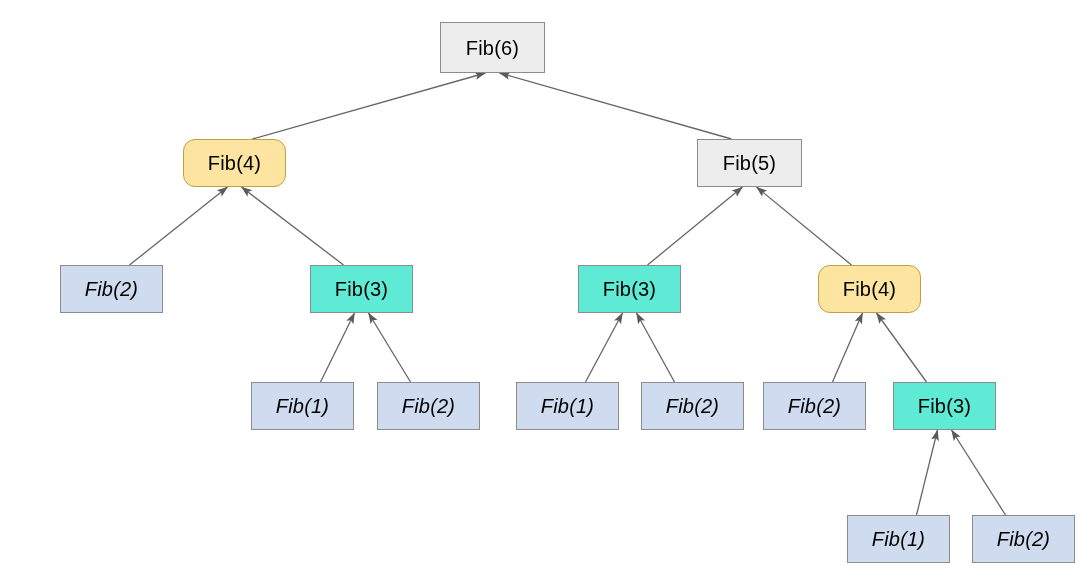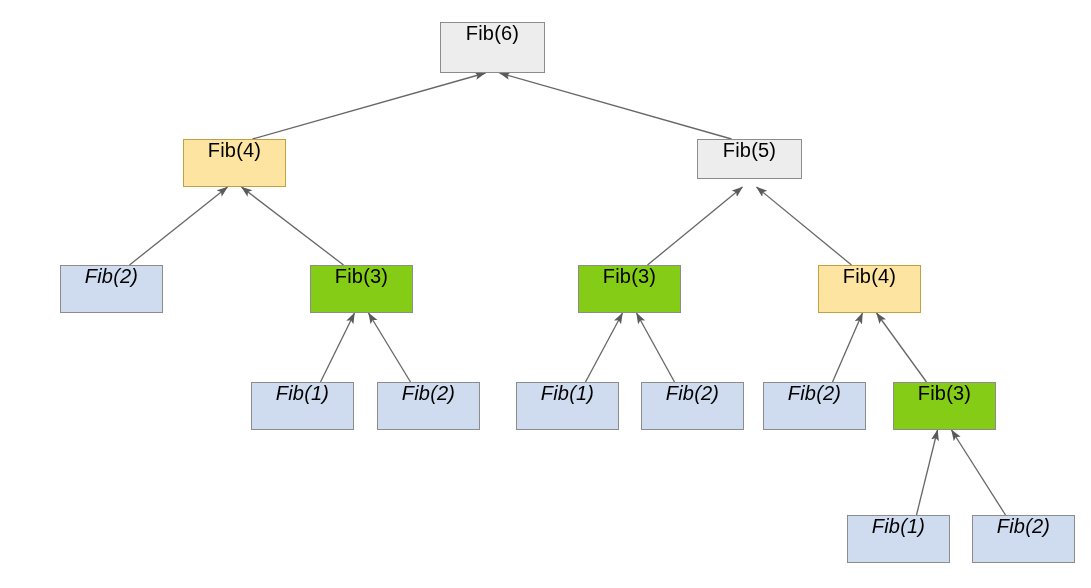--- a/index.html
+++ b/index.html
@@ -21,32 +21,32 @@
     top: 0;
     width: 1091px;
     height: 588px;
     pointer-events: none;
   }
   .node {
     position: absolute;
     box-sizing: border-box;
     border: 1.6px solid #888888;
     display: flex;
-    align-items: flex-start;
+    align-items: center;
     justify-content: center;
     font-size: 20px;
     line-height: 1;
     color: #000000;
     letter-spacing: 0.2px;
     white-space: nowrap;
   }
   .node.gray   { background: #ededed; border-color: #8c8c8c; }
-  .node.yellow { background: #fde4a0; border-color: #c0a040; }
+  .node.yellow { background: #fde4a0; border-color: #c0a040; border-radius: 12px; }
   .node.blue   { background: #cfdcf0; border-color: #8c8c8c; font-style: italic; }
-  .node.red    { background: #84cc16; border-color: #8c8c8c; }
+  .node.red    { background: #5eead4; border-color: #8c8c8c; }
   .node-label { pointer-events: none; }
 </style>
 </head>
 <body>
 
 <div id="canvas">
 
   <svg id="edge-layer" viewBox="0 0 1091 588" width="1091" height="588" xmlns="http://www.w3.org/2000/svg">
     <defs>
       <marker id="arrowhead" markerWidth="9" markerHeight="9" refX="8.2" refY="3.1" orient="auto" markerUnits="strokeWidth">
@@ -71,21 +71,21 @@
       </g>
   </svg>
 
   <div id="nodes">
       <div class="node gray" style="left: 440px; top: 22px; width: 105px; height: 51px;">
         <span class="node-label">Fib(6)</span>
       </div>
       <div class="node yellow" style="left: 183px; top: 139px; width: 103px; height: 48px;">
         <span class="node-label">Fib(4)</span>
       </div>
-      <div class="node gray" style="left: 697px; top: 139px; width: 105px; height: 40px;">
+      <div class="node gray" style="left: 697px; top: 139px; width: 105px; height: 48px;">
         <span class="node-label">Fib(5)</span>
       </div>
       <div class="node blue" style="left: 60px; top: 265px; width: 103px; height: 48px;">
         <span class="node-label">Fib(2)</span>
       </div>
       <div class="node red" style="left: 310px; top: 265px; width: 103px; height: 48px;">
         <span class="node-label">Fib(3)</span>
       </div>
       <div class="node red" style="left: 578px; top: 265px; width: 103px; height: 48px;">
         <span class="node-label">Fib(3)</span>

